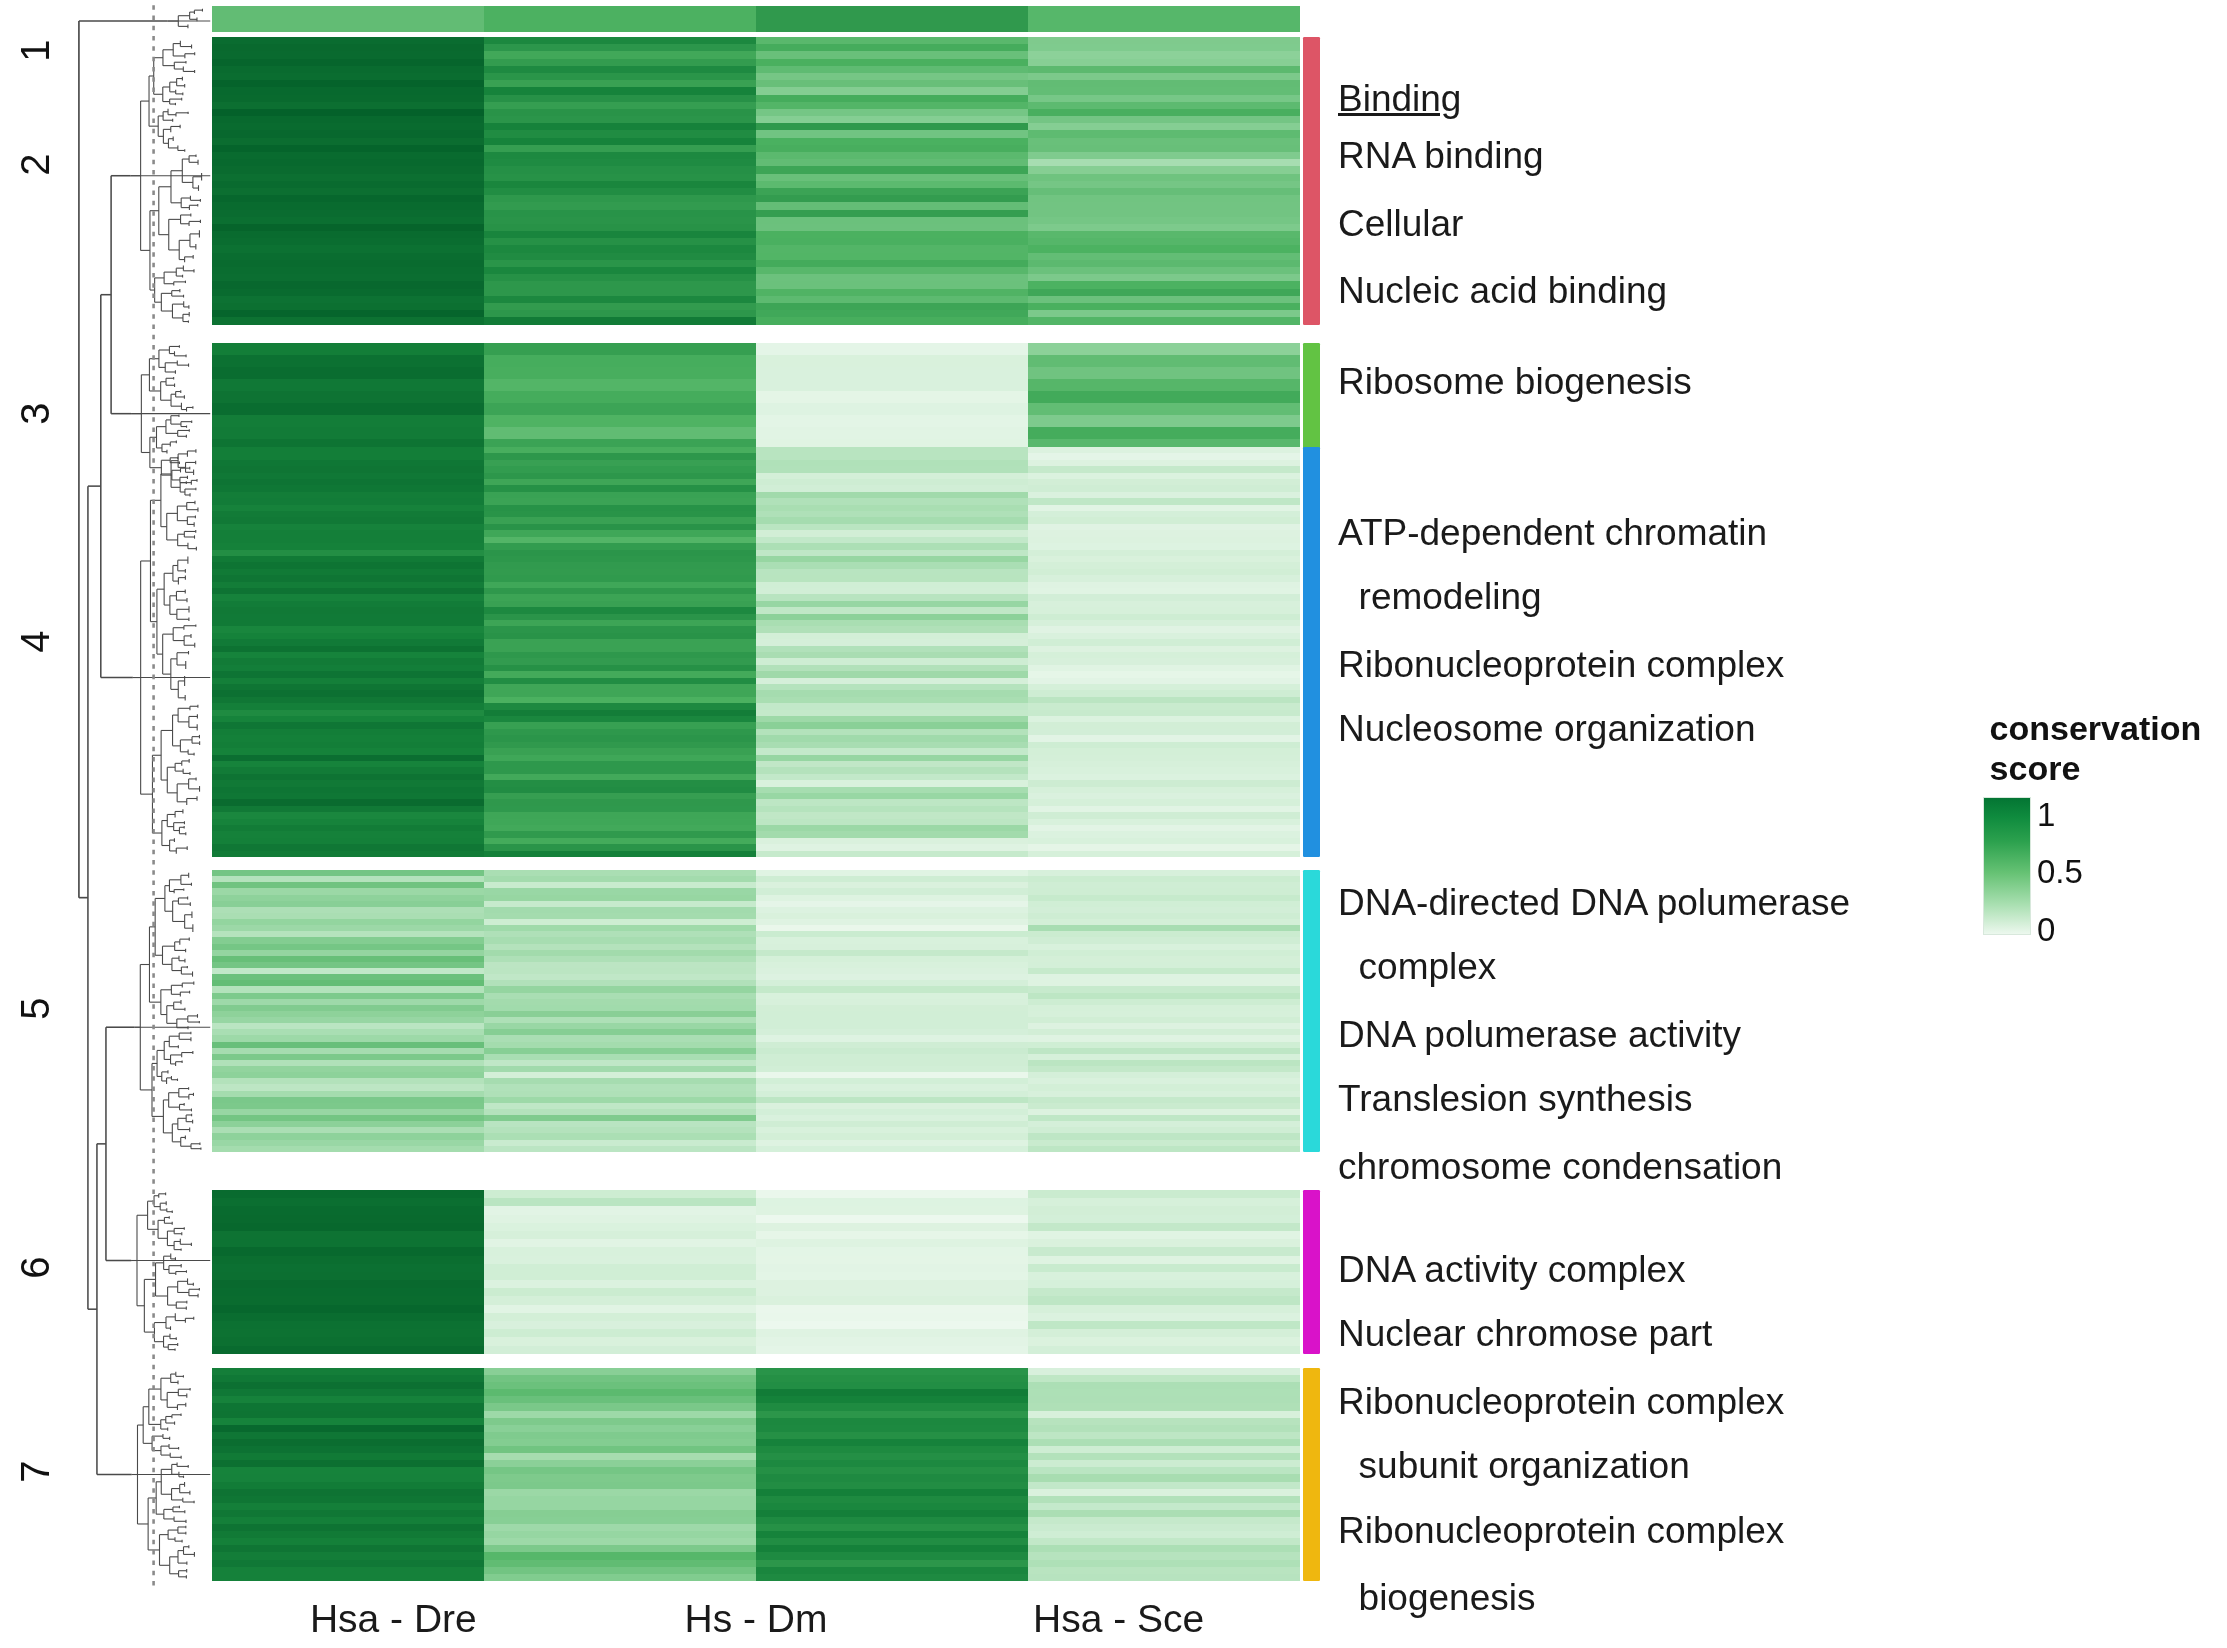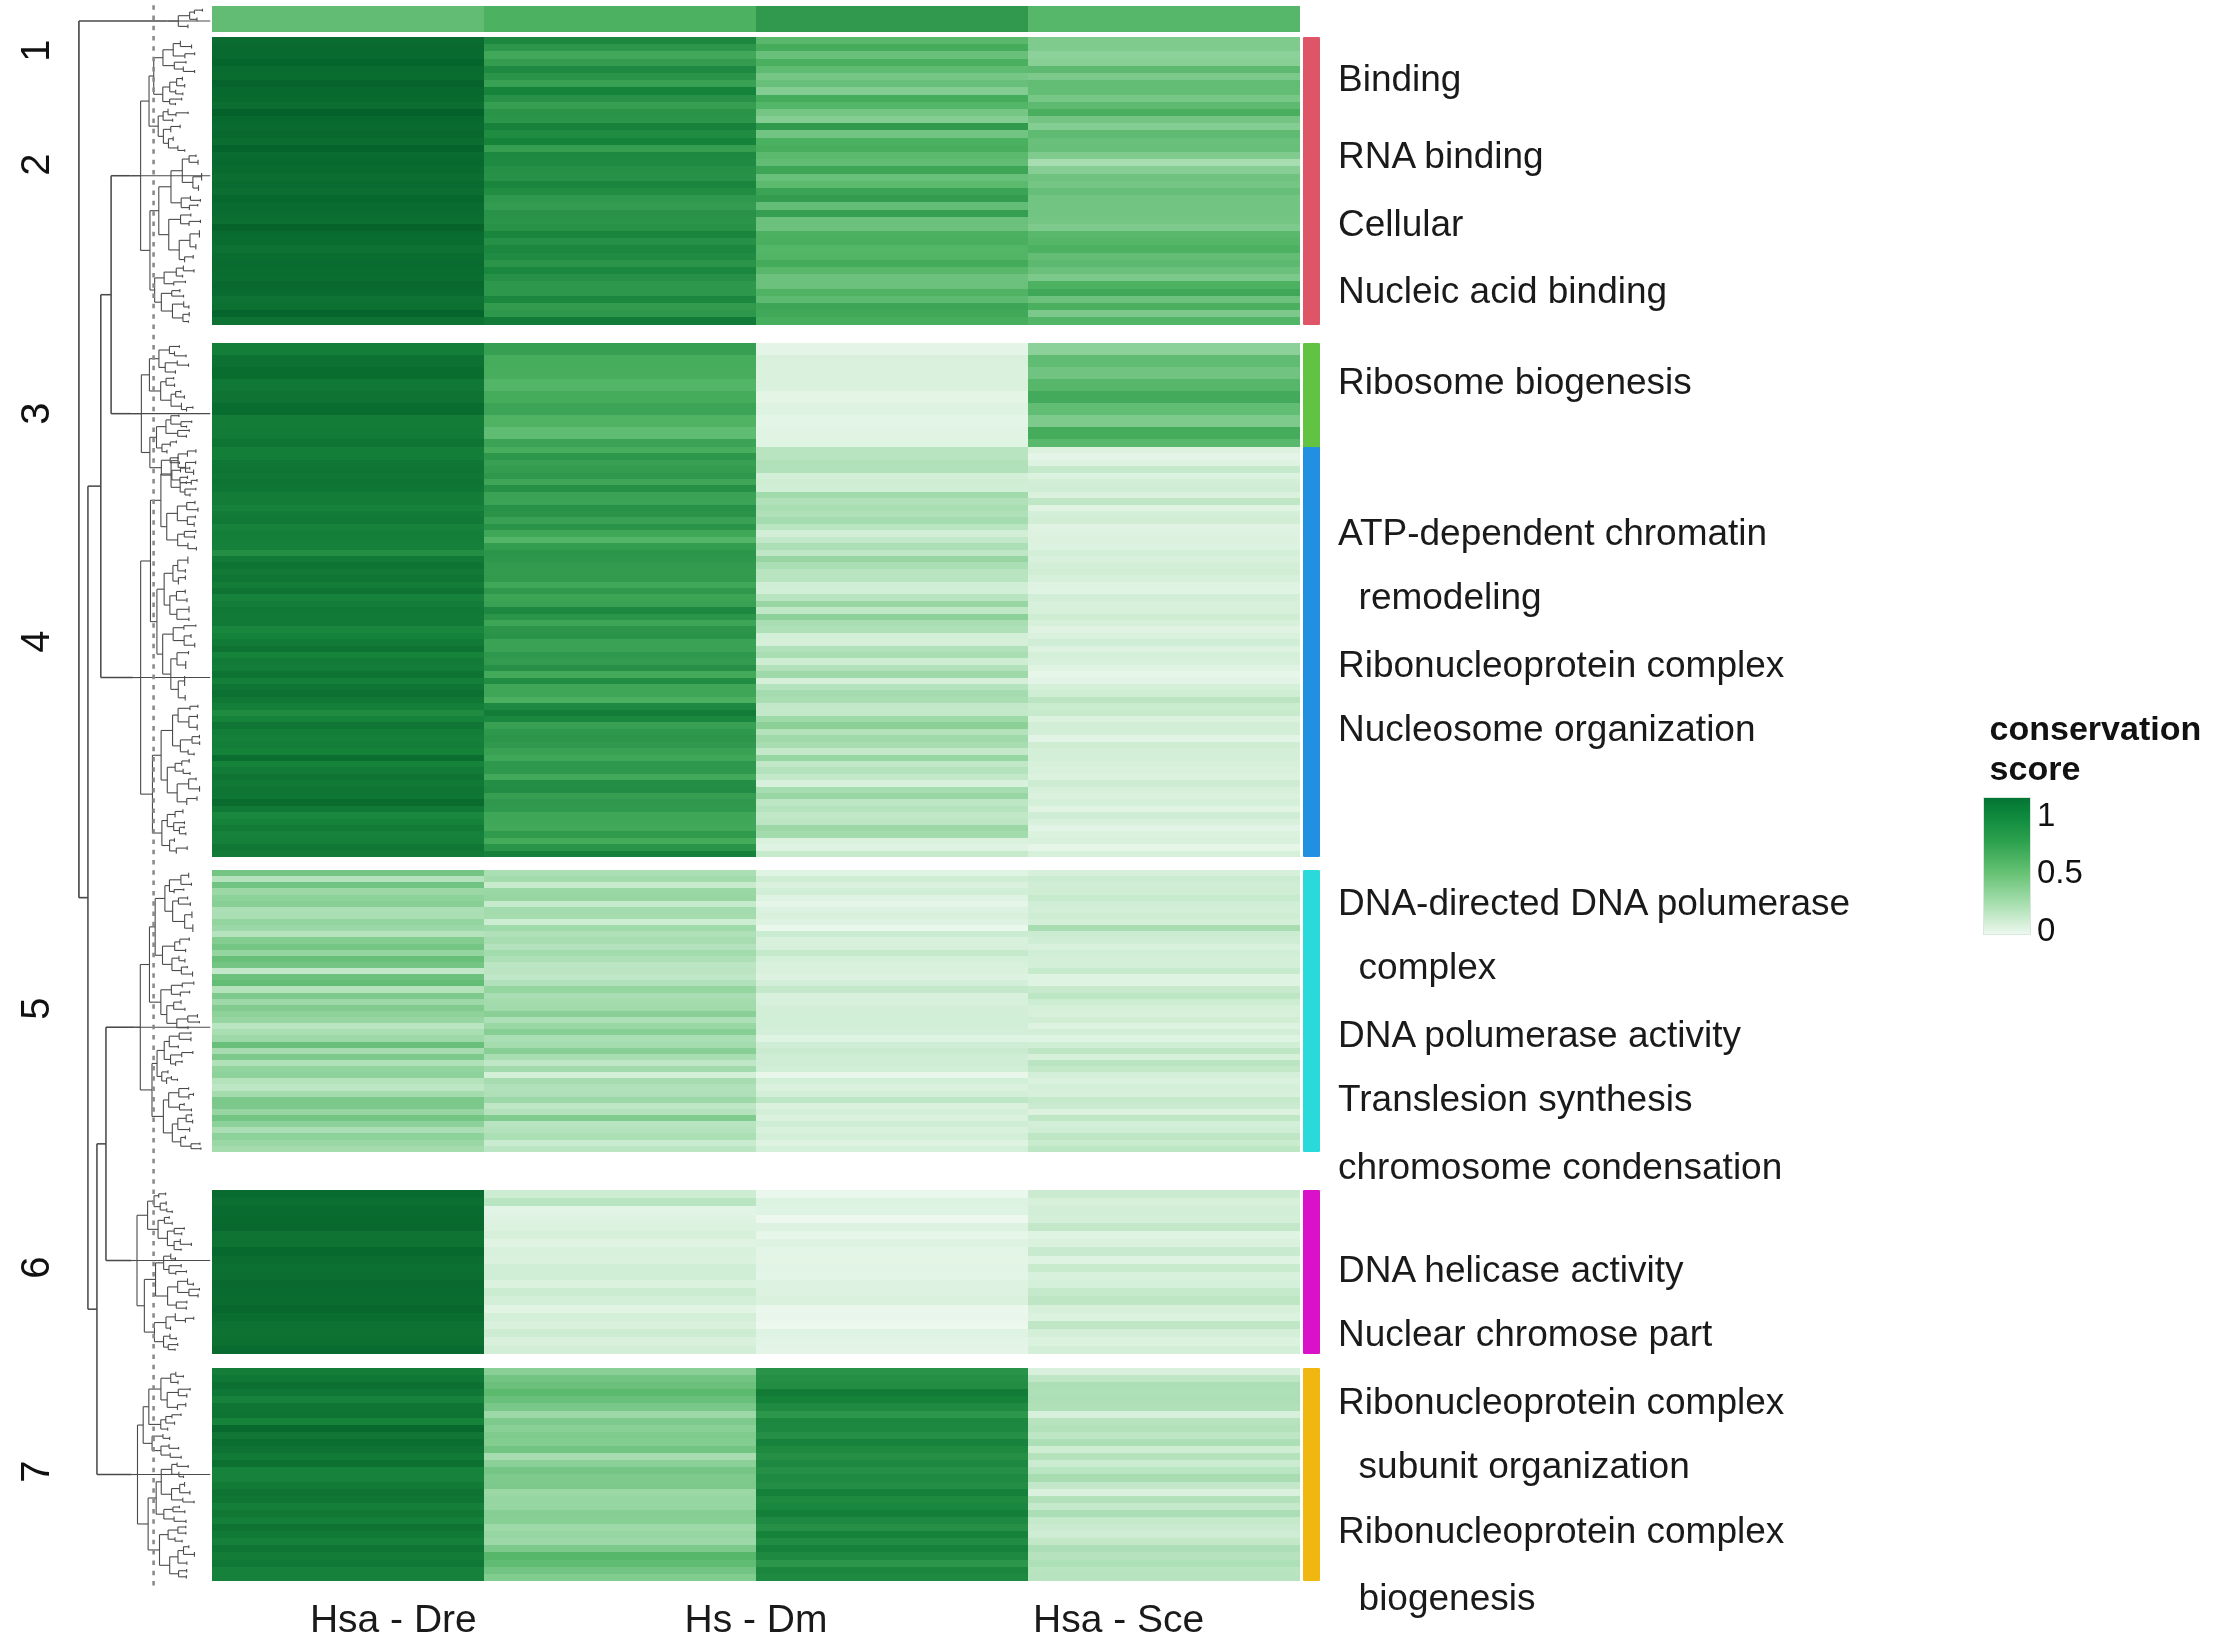--- a/index.html
+++ b/index.html
@@ -1895,35 +1895,35 @@
   <div id="annobars">
       <div class="annobar" style="top: 37px; height: 288px; background: rgb(221, 85, 102);"></div>
       <div class="annobar" style="top: 343px; height: 144px; background: rgb(98, 195, 67);"></div>
       <div class="annobar" style="top: 447px; height: 410px; background: rgb(33, 144, 224);"></div>
       <div class="annobar" style="top: 870px; height: 282px; background: rgb(42, 217, 218);"></div>
       <div class="annobar" style="top: 1190px; height: 164px; background: rgb(217, 18, 201);"></div>
       <div class="annobar" style="top: 1368px; height: 213px; background: rgb(239, 183, 15);"></div>
     </div>
 
   <div id="termlabels">
-      <div class="term" style="top: 58px;">Binding</div>
+      <div class="term" style="top: 78px; text-decoration: underline;">Binding</div>
       <div class="term" style="top: 135px;">RNA binding</div>
       <div class="term" style="top: 203px;">Cellular</div>
       <div class="term" style="top: 270px;">Nucleic acid binding</div>
       <div class="term" style="top: 361px;">Ribosome biogenesis</div>
       <div class="term" style="top: 512px;">ATP-dependent chromatin</div>
       <div class="term" style="top: 576px;">  remodeling</div>
       <div class="term" style="top: 644px;">Ribonucleoprotein complex</div>
       <div class="term" style="top: 708px;">Nucleosome organization</div>
       <div class="term" style="top: 882px;">DNA-directed DNA polumerase</div>
       <div class="term" style="top: 946px;">  complex</div>
       <div class="term" style="top: 1014px;">DNA polumerase activity</div>
       <div class="term" style="top: 1078px;">Translesion synthesis</div>
       <div class="term" style="top: 1146px;">chromosome condensation</div>
-      <div class="term" style="top: 1249px;">DNA helicase activity</div>
+      <div class="term" style="top: 1249px;">DNA activity complex</div>
       <div class="term" style="top: 1313px;">Nuclear chromose part</div>
       <div class="term" style="top: 1381px;">Ribonucleoprotein complex</div>
       <div class="term" style="top: 1445px;">  subunit organization</div>
       <div class="term" style="top: 1510px;">Ribonucleoprotein complex</div>
       <div class="term" style="top: 1577px;">  biogenesis</div>
     </div>
 
   <div id="xaxis">
       <div class="xtick">Hsa - Dre</div>
       <div class="xtick">Hs - Dm</div>

